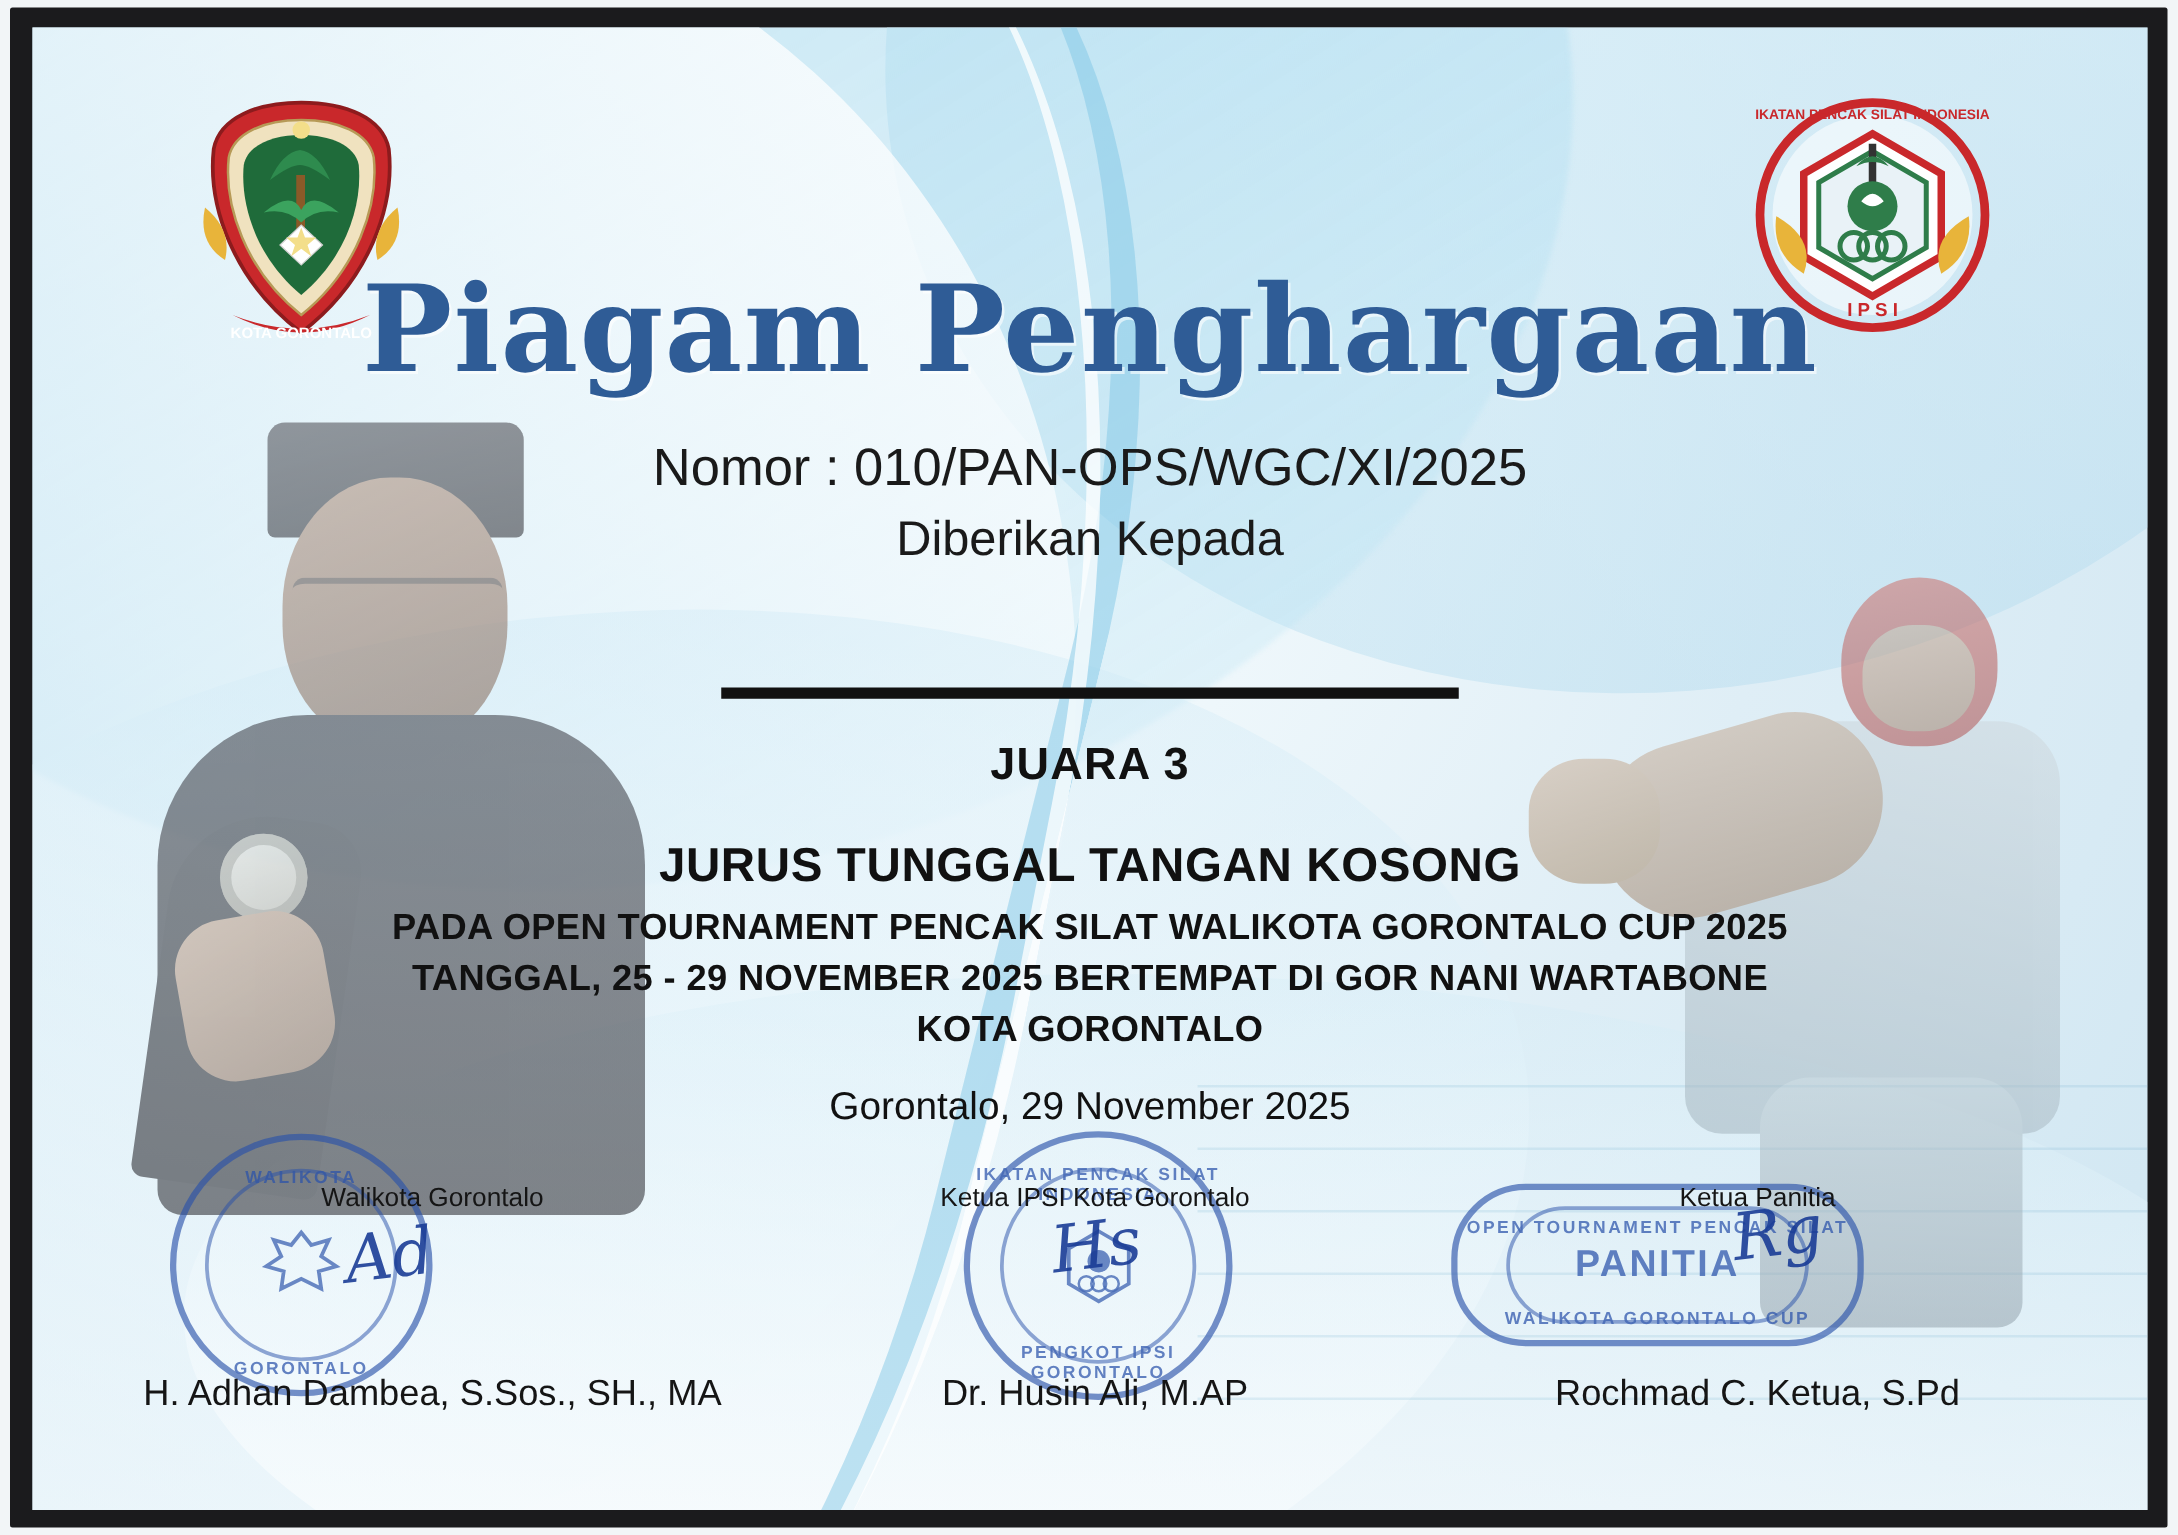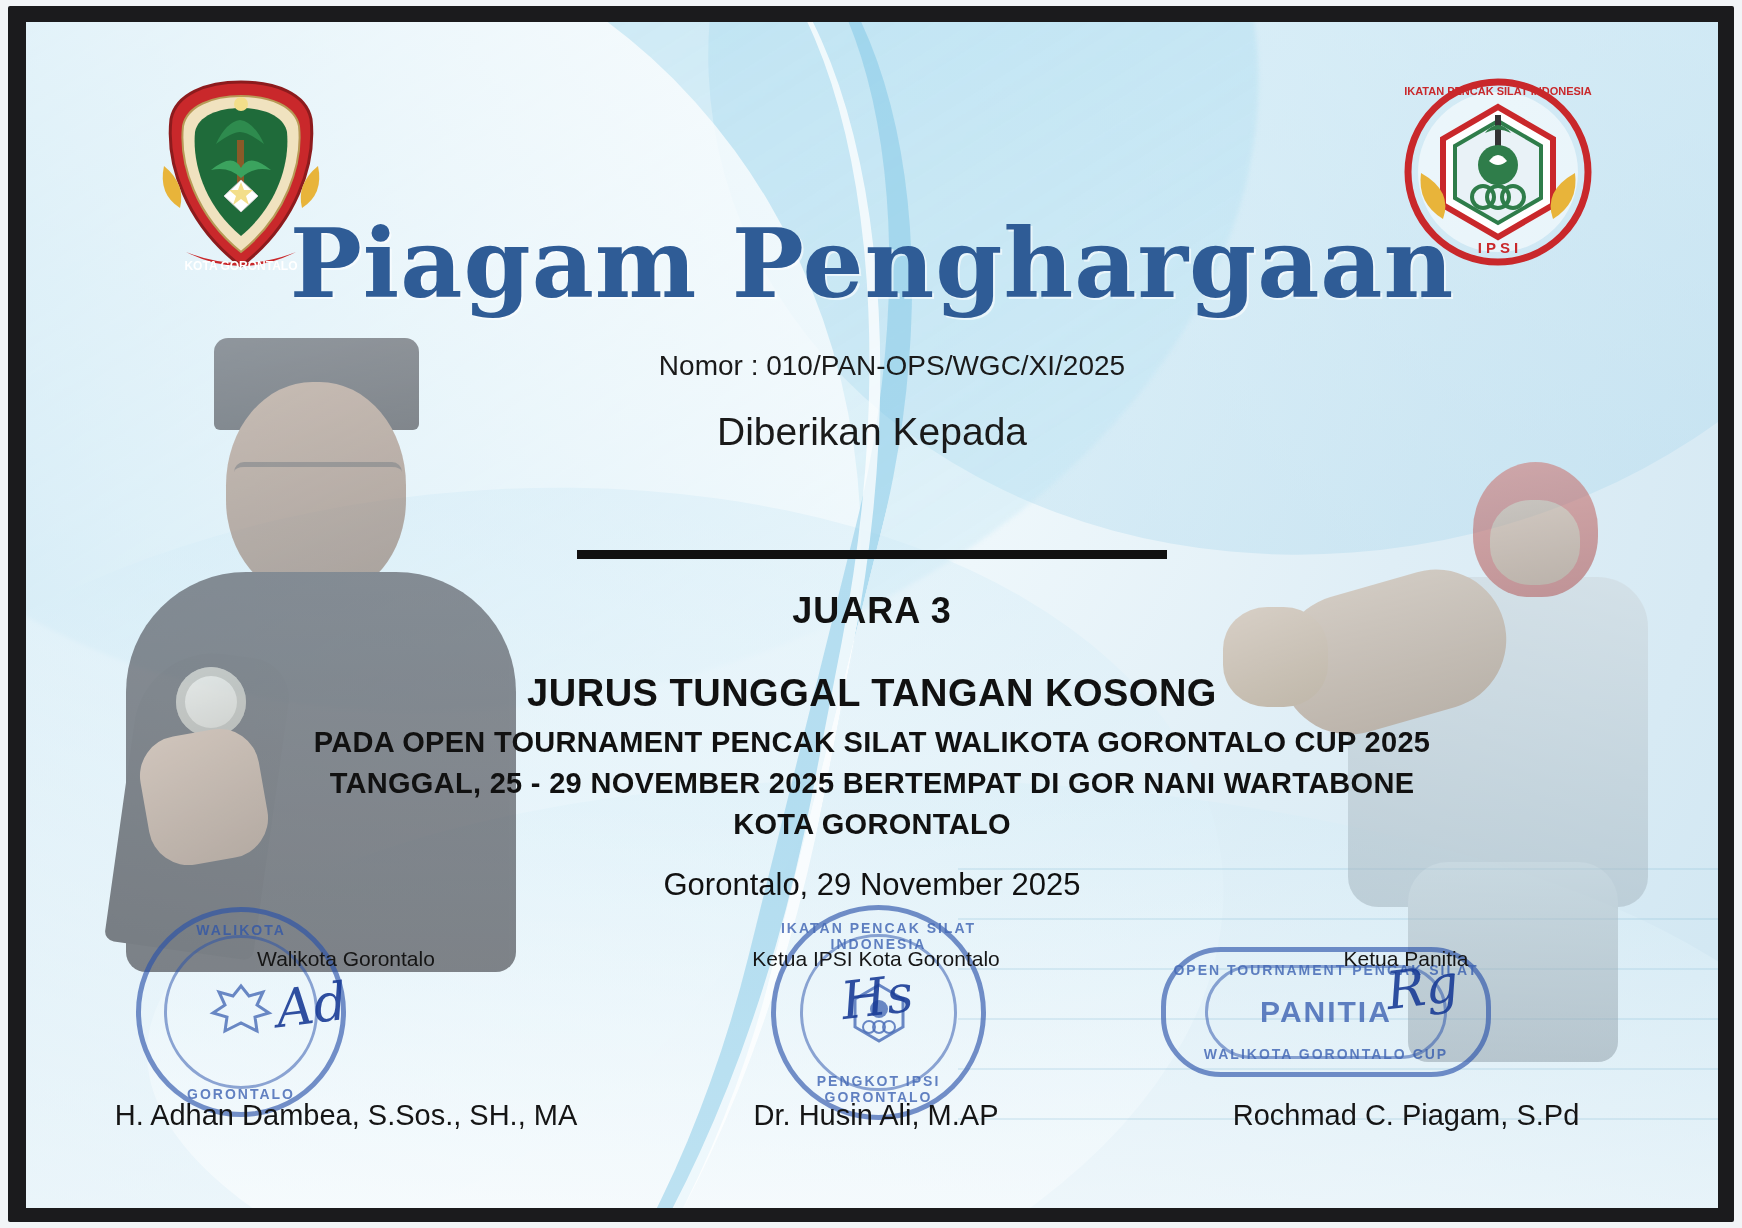--- a/index.html
+++ b/index.html
@@ -271,24 +271,23 @@
     color: #2f5c96;
     text-shadow: 2px 2px 0 rgba(255,255,255,.6);
     white-space: nowrap;
   }
 
   .nomor {
     position: absolute;
     left: 50%;
     transform: translateX(-50%);
     top: 328px;
-    font-size: 28px;
+    font-size: 42px;
     color: #1a1a1a;
     white-space: nowrap;
-    margin-left: 20px;
   }
   .diberikan {
     position: absolute;
     left: 50%;
     transform: translateX(-50%);
     top: 388px;
     font-size: 39px;
     color: #1a1a1a;
     white-space: nowrap;
   }
@@ -426,20 +425,21 @@
     border-radius: 60px;
     font-size: 30px;
     letter-spacing: 2px;
   }
   .stamp-arc-top, .stamp-arc-bottom {
     position: absolute;
     width: 100%;
     text-align: center;
     font-size: 14px;
     letter-spacing: 2px;
+    margin-top: 11px;
   }
   .stamp-arc-top { top: 10px; }
   .stamp-arc-bottom { bottom: 10px; }
 
   .signature-ink {
     position: absolute;
     z-index: 4;
     color: rgba(25,60,150,.9);
     font-family: "DejaVu Serif", serif;
     font-style: italic;
@@ -605,19 +605,19 @@
         <div class="sig-col">
           <div class="stamp stamp-3">
             <div class="stamp-arc-top">OPEN TOURNAMENT PENCAK SILAT</div>
             <div class="stamp-inner">PANITIA</div>
             <div class="stamp-arc-bottom">WALIKOTA GORONTALO CUP</div>
           </div>
           <div class="sig-role">Ketua  Panitia</div>
           <div class="sig-space">
             <div class="signature-ink ink-3">Rg</div>
           </div>
-          <div class="sig-name">Rochmad C. Piagam, S.Pd</div>
+          <div class="sig-name">Rochmad C. Ketua, S.Pd</div>
         </div>
 
       </div>
     </div>
   </div>
 </div>
 
 </body></html>

